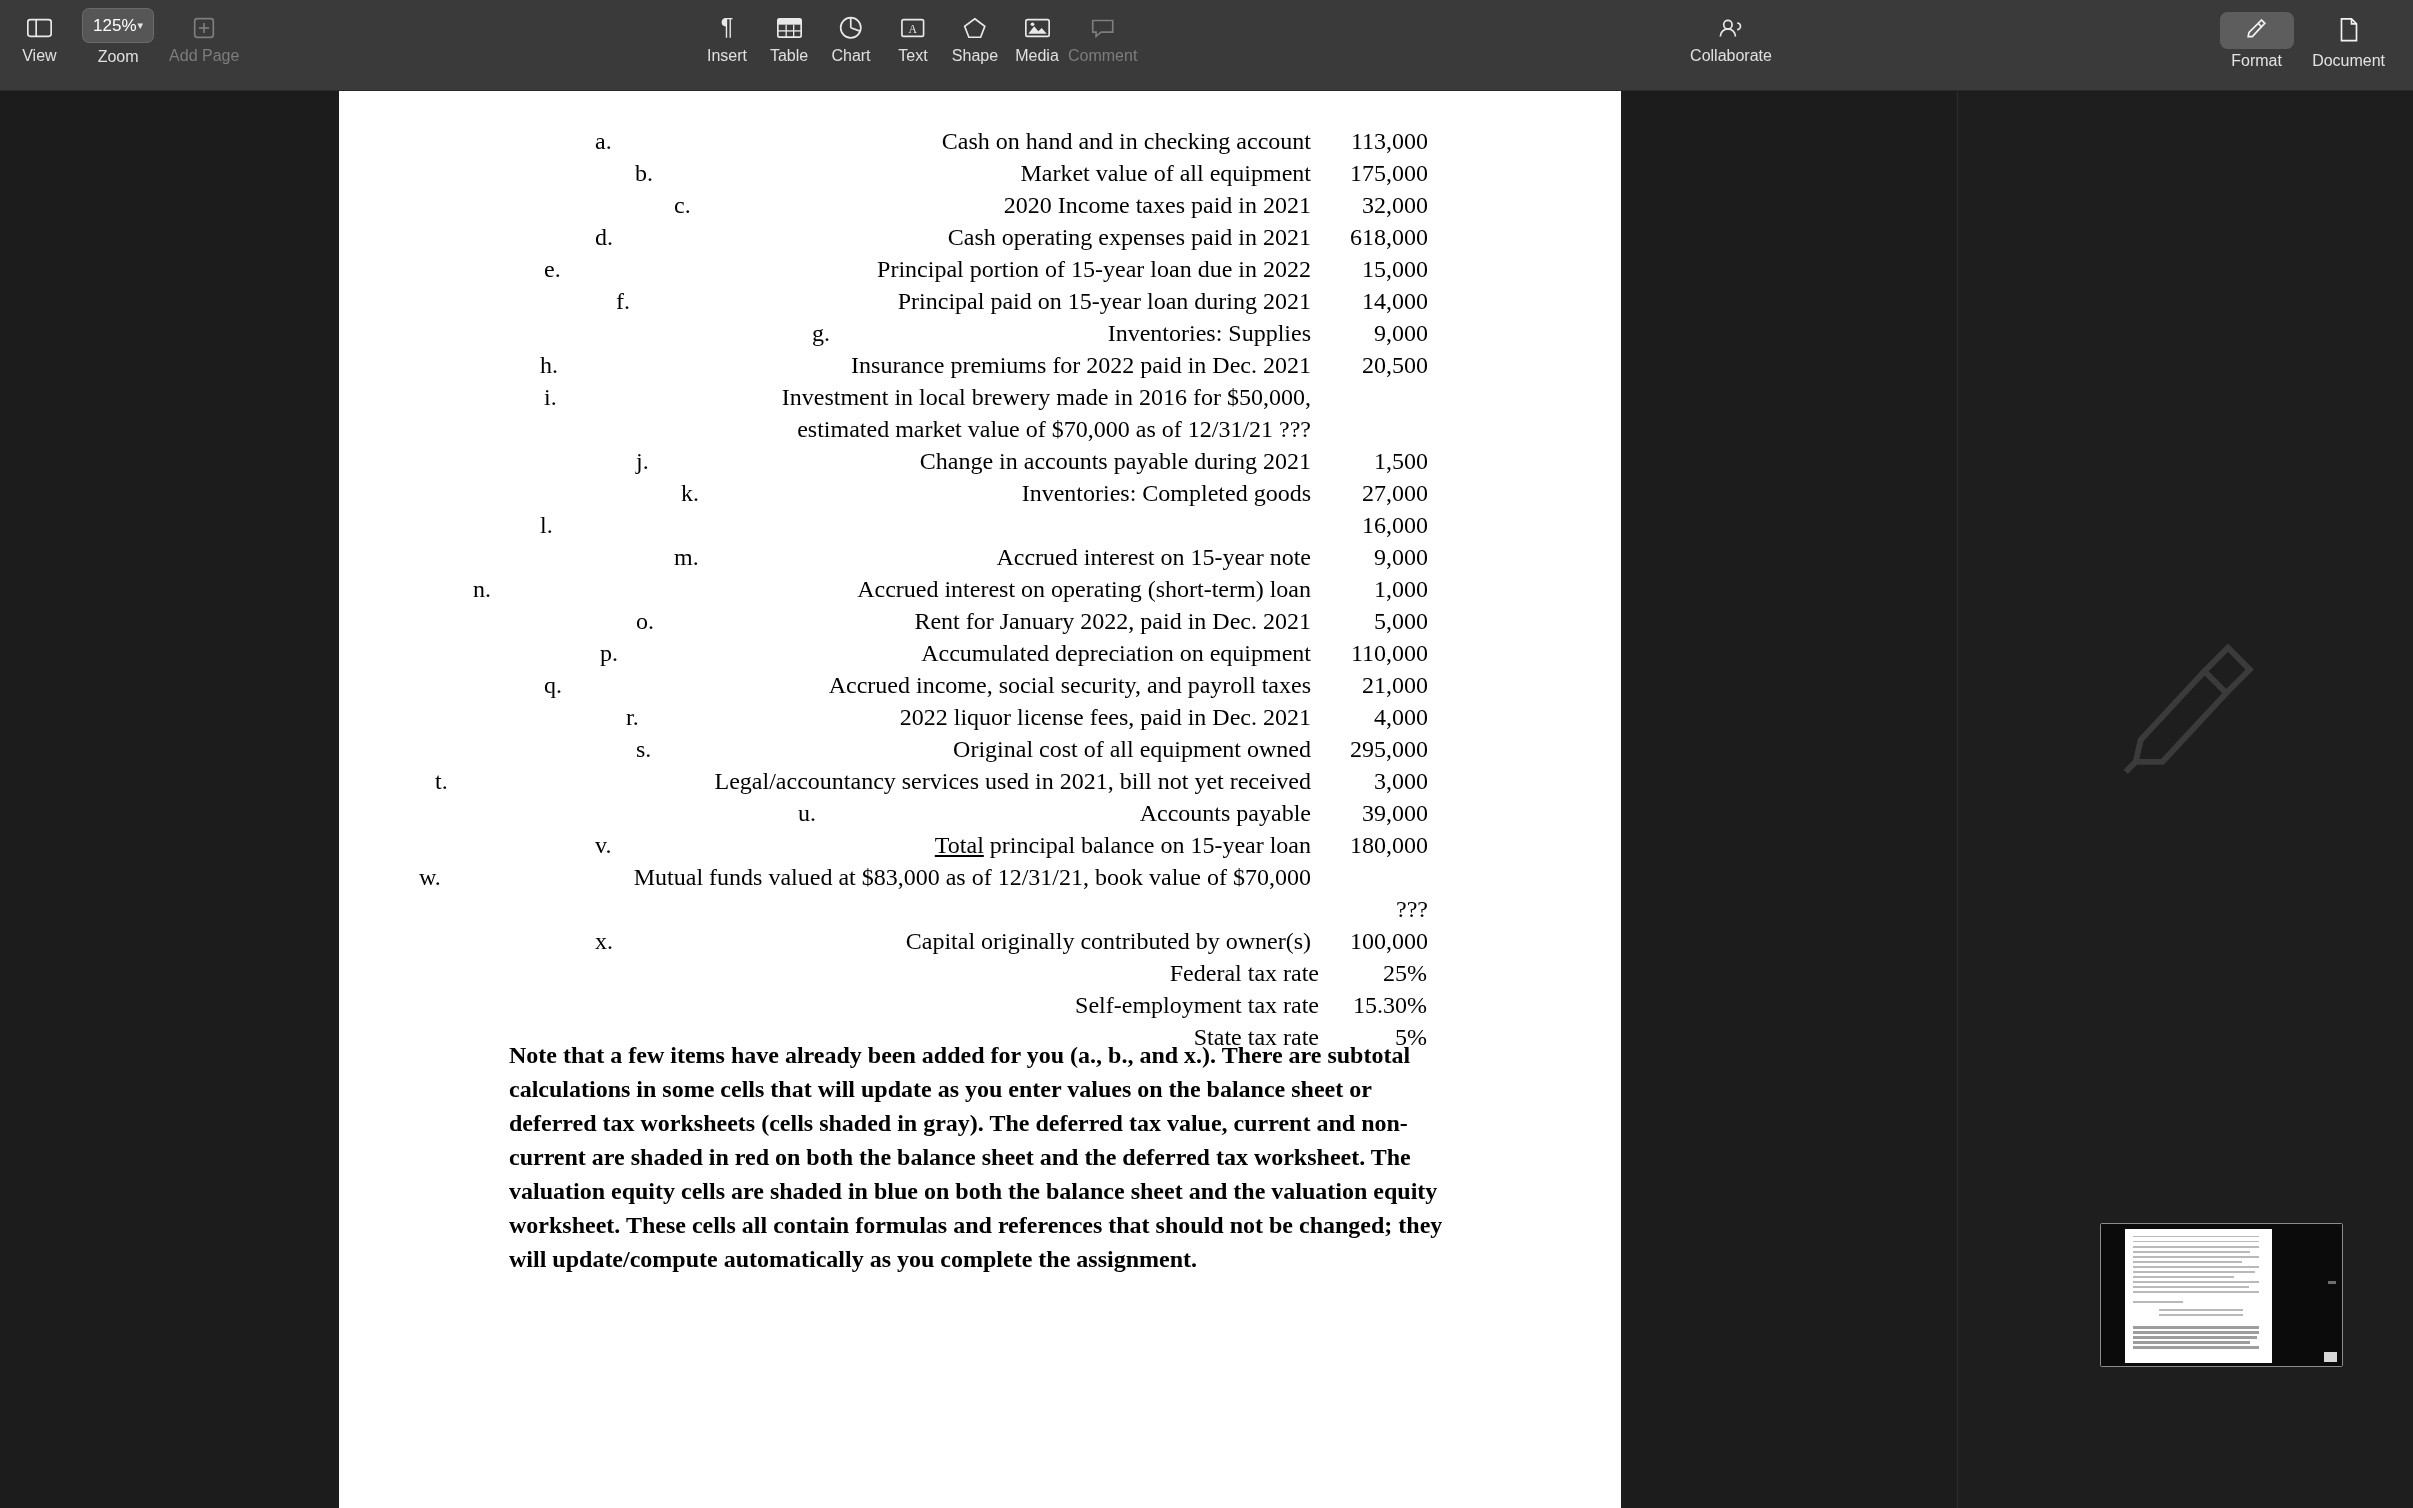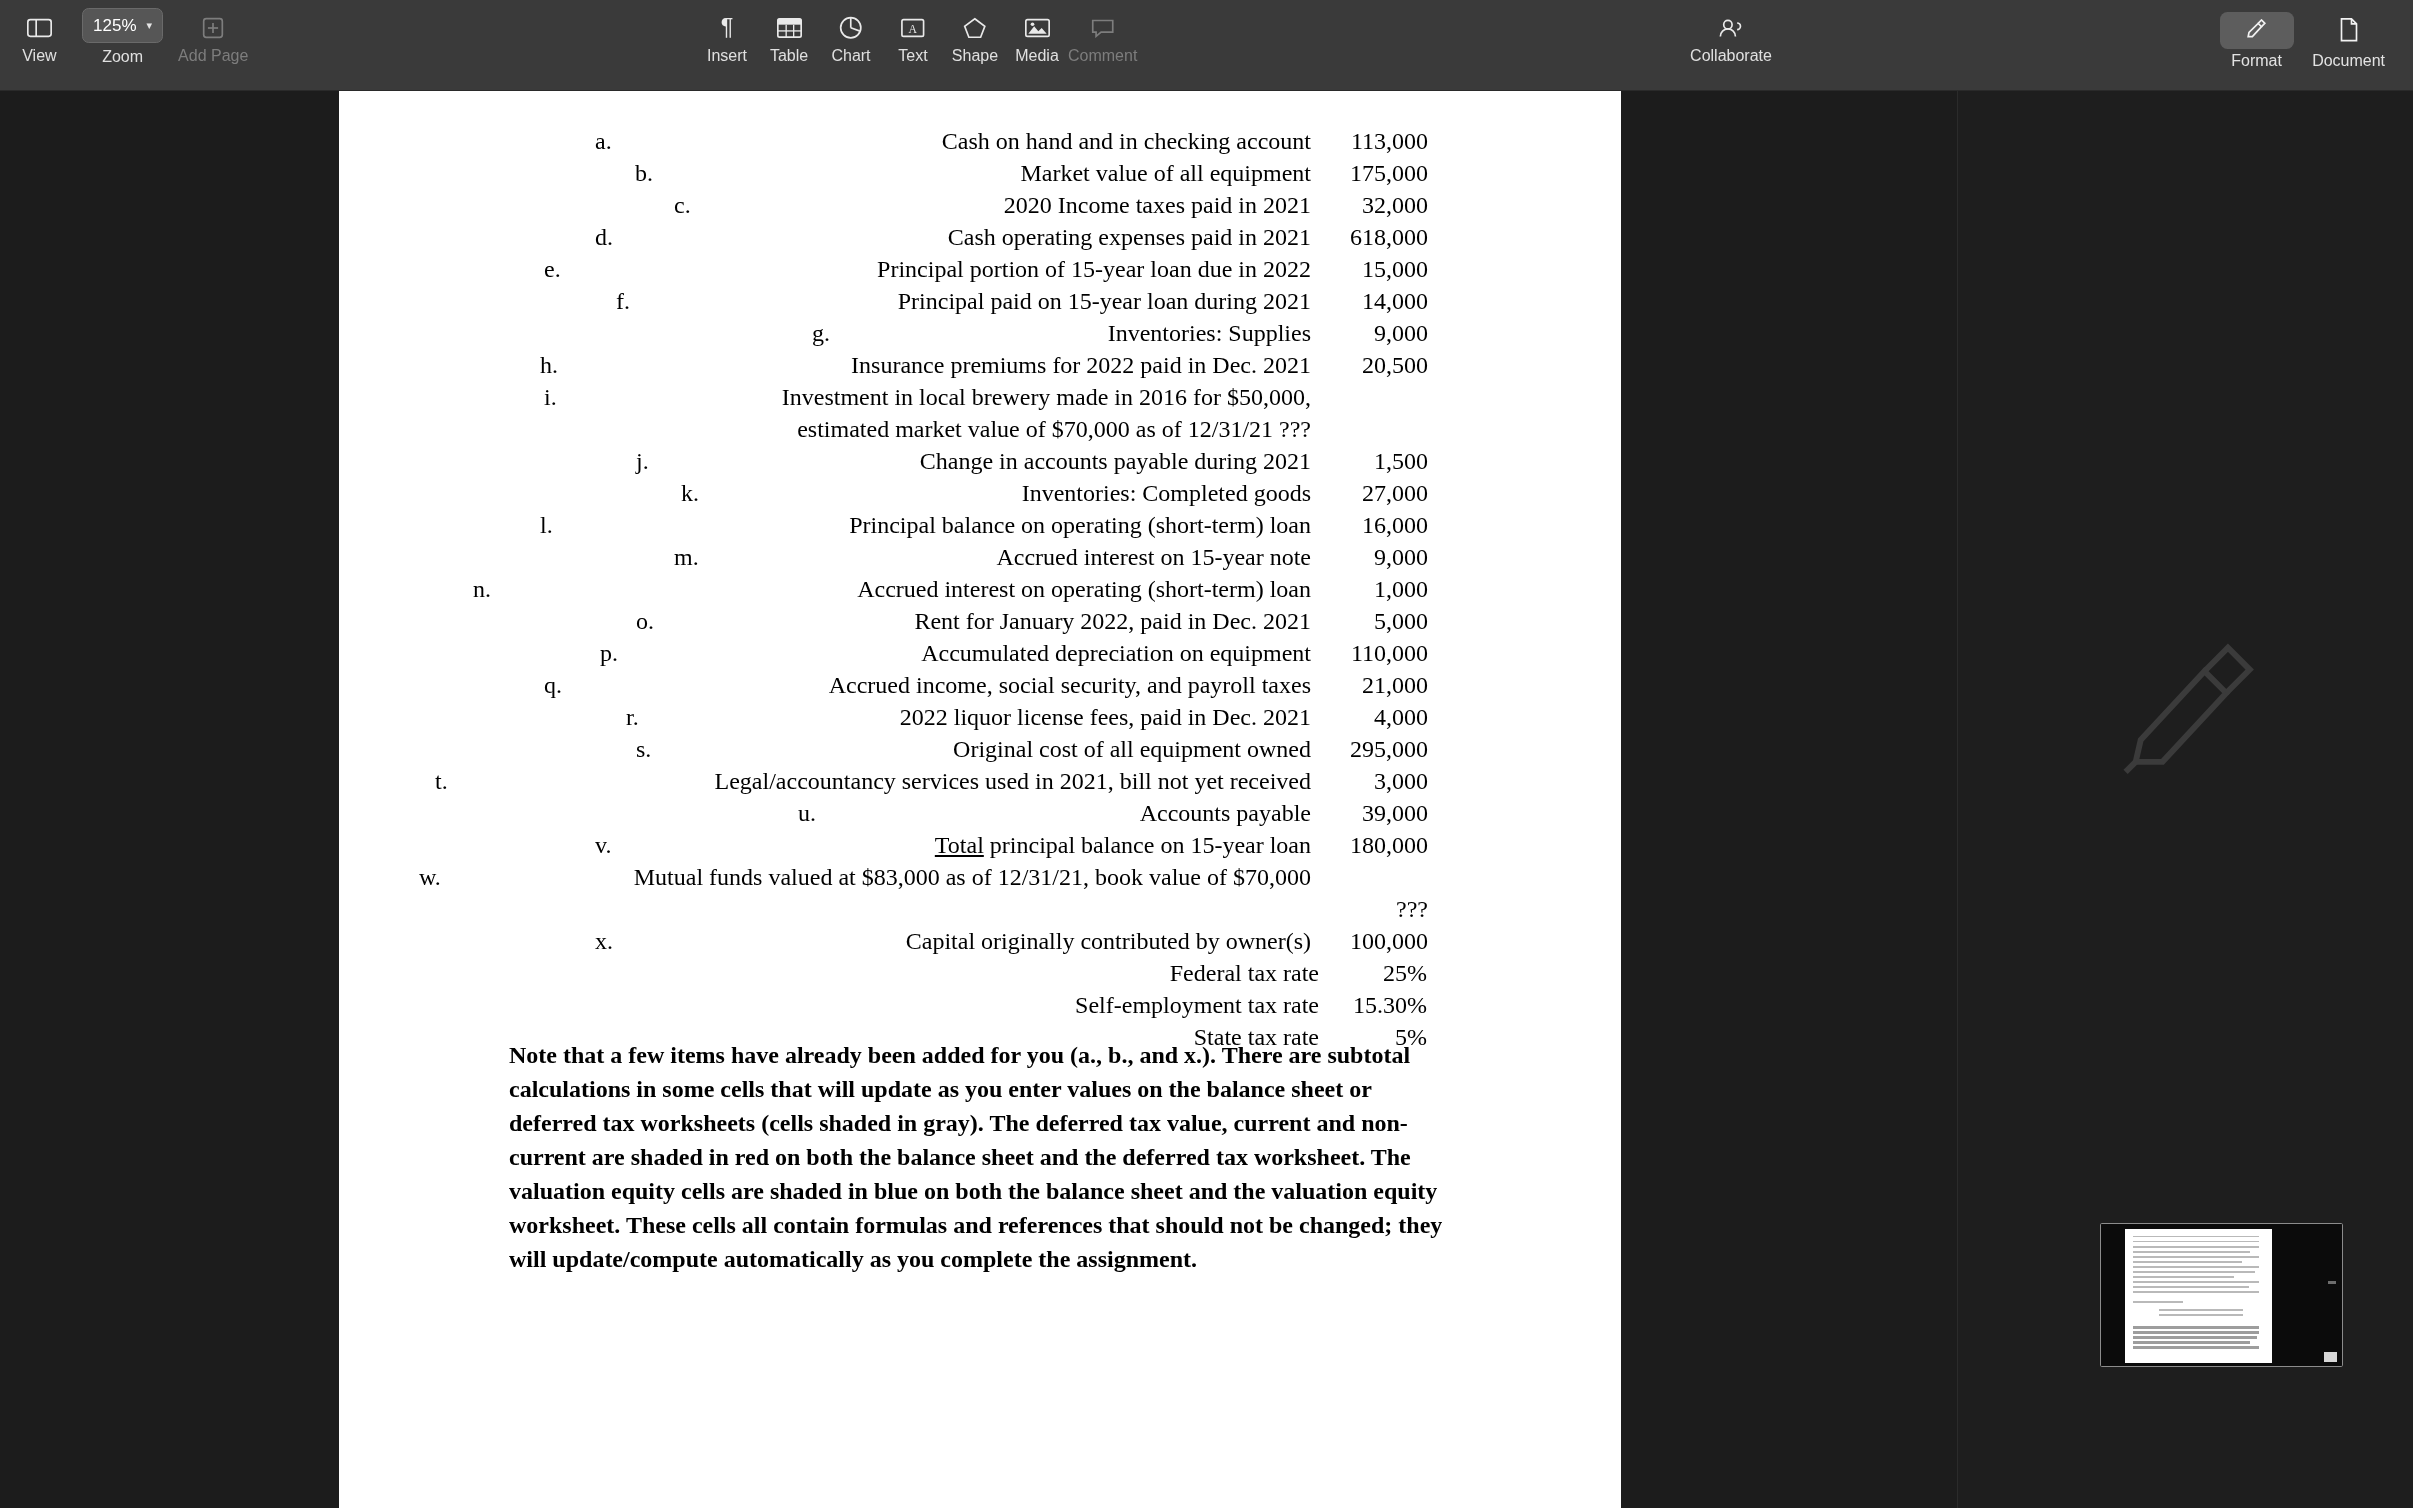--- a/index.html
+++ b/index.html
@@ -35,21 +35,21 @@
     height: 28.5px; display: flex; align-items: center; justify-content: center;
     font-size: 23.5px; line-height: 1; color: #e9e9e9;
   }
   .tb-item .lbl {
     font-size: 16px; margin-top: 5px; color: #e0e0e0; white-space: nowrap;
   }
   .tb-item.disabled .glyph, .tb-item.disabled .lbl { color: #7d7d7d; }
 
   
   .zoom-ctrl {
-    display: flex; align-items: center; gap: 10px;
+    display: flex; align-items: center; gap: 1px;
     background: #565656;
     border: 0.8px solid #6a6a6a;
     border-radius: 6.7px;
     height: 35px;
     padding: 0 10px;
     color: #fff; font-size: 17px;
     margin-top: 8.4px;
   }
   .zoom-wrap { display:flex; flex-direction: column; align-items:center; }
   .zoom-wrap .lbl { font-size: 16px; margin-top: 5px; color: #e0e0e0; }
@@ -364,21 +364,20 @@
               <span class="txt">Change in accounts payable during 2021</span>
               <span class="amt">1,500</span>
             </div>
             <div class="row">
               <span style="position: absolute; left: 342px;">k.</span>
               <span class="txt">Inventories: Completed goods</span>
               <span class="amt">27,000</span>
             </div>
             <div class="row">
               <span style="position: absolute; left: 201px;">l.</span>
-              <span class="txt">Principal balance on operating (short-term) loan</span>
               <span class="amt">16,000</span>
             </div>
             <div class="row">
               <span style="position: absolute; left: 335px;">m.</span>
               <span class="txt">Accrued interest on 15-year note</span>
               <span class="amt">9,000</span>
             </div>
             <div class="row">
               <span style="position: absolute; left: 134px;">n.</span>
               <span class="txt">Accrued interest on operating (short-term) loan</span>

